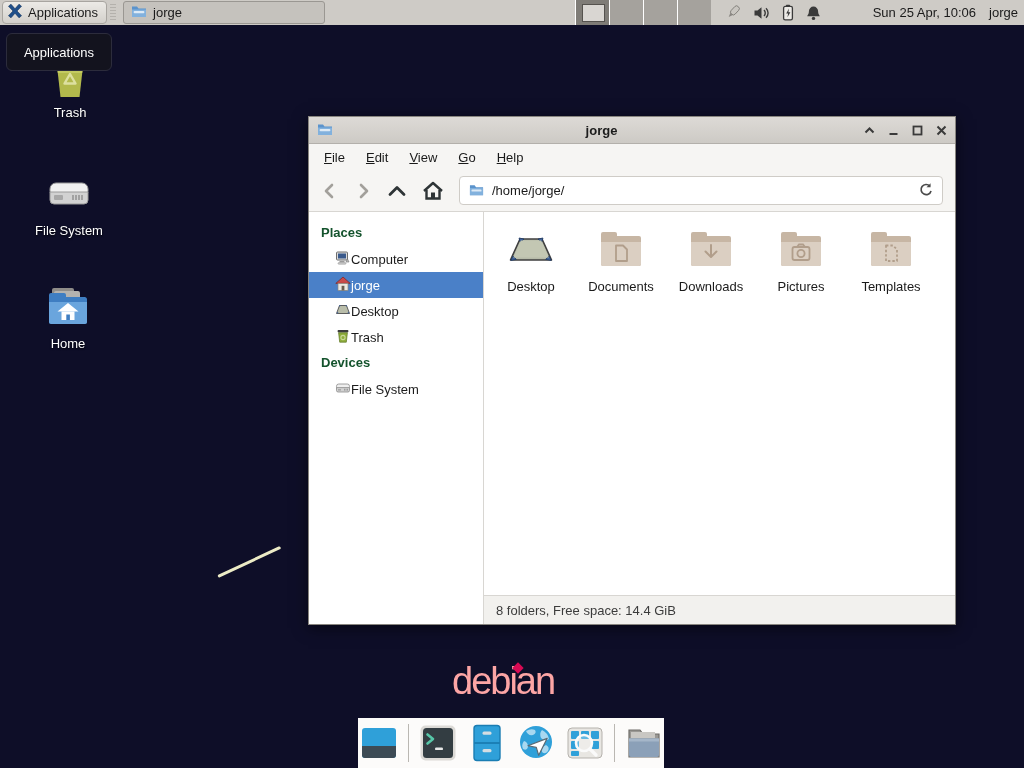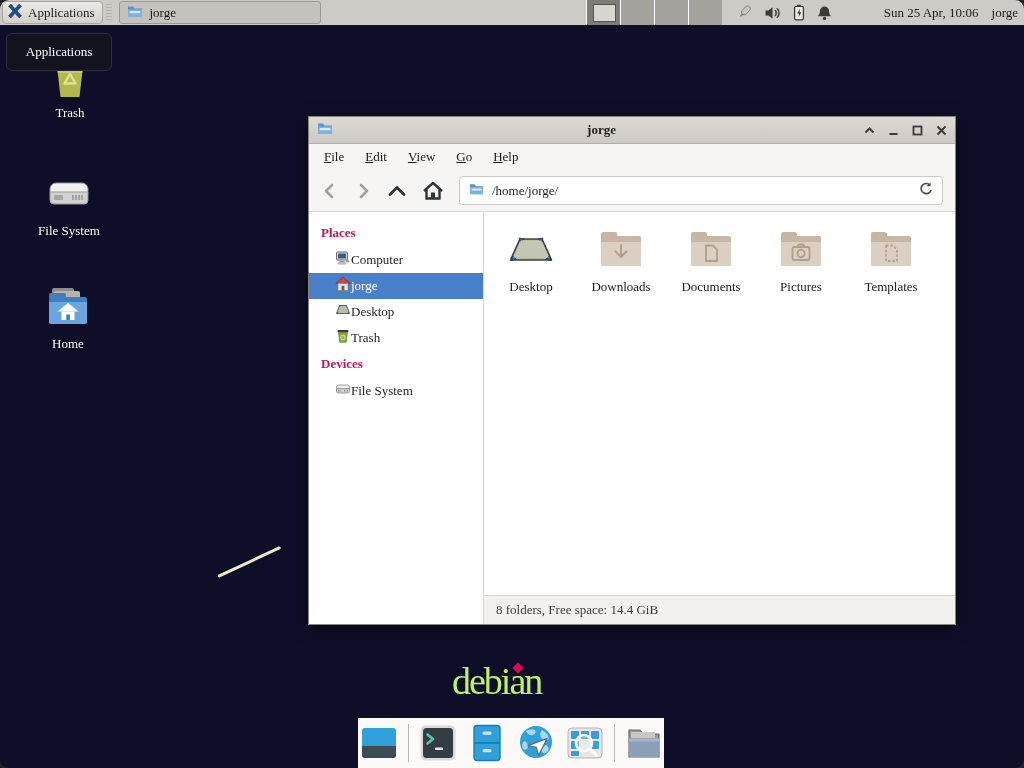--- a/index.html
+++ b/index.html
@@ -1,17 +1,17 @@
 <!DOCTYPE html>
 <html><head>
 <meta charset="utf-8">
 <style>
   html,body{margin:0;padding:0;background:#222;}
   .stage{position:relative;width:1024px;height:768px;overflow:hidden;background:#0e0e28;
-         font-family:Liberation Serif, serif;font-size:13px;color:#1a1a1a;border-radius:9px;}
+         font-family:Liberation Sans, sans-serif;font-size:13px;color:#1a1a1a;}
 
   
   .panel{position:absolute;top:0;left:0;width:1024px;height:25px;background:#cecbc6;
          display:flex;align-items:center;box-sizing:border-box;}
   .apps-btn{display:flex;align-items:center;gap:5px;margin-left:2px;height:21px;
             padding:0 8px 0 4px;background:linear-gradient(#eceae6,#d3d0cb);
             border:1px solid #a8a5a0;border-radius:4px;}
   .drag-handle{width:6px;height:17px;margin-left:3px;
                background:repeating-linear-gradient(#b4b1ac 0 1px,transparent 1px 3px);}
   .task-btn{display:flex;align-items:center;gap:6px;margin-left:7px;width:186px;height:21px;
@@ -34,21 +34,21 @@
 
   
   .dicon{position:absolute;width:96px;text-align:center;color:#fff;z-index:10;
          text-shadow:0 1px 2px rgba(0,0,0,.9);}
   .dicon .img{width:48px;height:48px;margin:0 auto 5px;}
   .swoosh{position:absolute;left:218px;top:575px;width:69px;height:3px;background:#ecebc6;
           border-radius:2px;transform:rotate(-25deg);transform-origin:left center;}
 
   
   .debian{position:absolute;left:452px;top:662px;font-size:38px;letter-spacing:-2px;
-          color:#bef264;line-height:1;}
+          color:#fca5a5;line-height:1;}
   .debian .diamond{position:absolute;left:62px;top:2px;width:8px;height:8px;
                    background:#d70a53;transform:rotate(45deg);}
 
   
   .window{position:absolute;left:308px;top:116px;width:648px;height:509px;background:#f6f5f3;
           border:1px solid #88857f;box-shadow:0 3px 14px rgba(0,0,0,.55);
           display:flex;flex-direction:column;box-sizing:border-box;z-index:20;}
   .titlebar{height:26px;flex:0 0 26px;background:linear-gradient(#dddad6,#cdcac5);
             border-bottom:1px solid #b3b0ab;display:flex;align-items:center;padding:0 8px;}
   .title{flex:1;text-align:center;font-weight:bold;color:#1c1c1c;}
@@ -59,21 +59,21 @@
   .menubar u{text-decoration:underline;}
   .toolbar{height:41px;flex:0 0 41px;display:flex;align-items:center;gap:15px;padding:0 12px;
            background:#f6f5f3;border-bottom:1px solid #d8d6d2;}
   .toolbar .navi{display:flex;align-items:center;}
   .pathbar{flex:1;display:flex;align-items:center;gap:8px;height:29px;background:#fff;
            border:1px solid #cfccc7;border-radius:4px;padding:0 9px;box-sizing:border-box;}
   .pathbar .refresh{margin-left:auto;}
   .content{flex:1;display:flex;min-height:0;}
   .sidebar{width:175px;flex:0 0 175px;background:#fff;border-right:1px solid #d8d6d2;
            padding-top:8px;box-sizing:border-box;}
-  .side-header{font-weight:bold;padding:5px 12px 6px;color:#be185d;}
+  .side-header{font-weight:bold;padding:5px 12px 6px;color:#14532d;}
   .side-item{display:flex;align-items:center;height:26px;padding-left:26px;color:#1c1c1c;}
   .side-item.selected{background:#4a80c8;color:#fff;}
   .rightpane{flex:1;display:flex;flex-direction:column;background:#fff;min-width:0;}
   .filegrid{flex:1;display:flex;flex-wrap:wrap;align-content:flex-start;padding:14px 0 0 2px;}
   .ficon{width:90px;height:95px;display:flex;flex-direction:column;align-items:center;}
   .ficon .img{width:48px;height:48px;margin-bottom:5px;}
   .statusbar{height:28px;flex:0 0 28px;background:#f2f1ee;border-top:1px solid #d8d6d2;
              display:flex;align-items:center;padding:0 12px;color:#3c3c3c;}
 
   
@@ -374,36 +374,36 @@
             </div>
             <div>Desktop</div>
           </div>
 
           <div class="ficon">
             <div class="img">
               <svg width="48" height="48" viewBox="0 0 48 48">
                   <rect x="4" y="6" width="16" height="10" rx="2" fill="#c7b6a4"></rect>
                   <rect x="4" y="10" width="40" height="30" rx="2" fill="#c7b6a4"></rect>
                   <path d="M4 16 h40 v22 a2 2 0 0 1 -2 2 H6 a2 2 0 0 1 -2 -2 Z" fill="#dbcfc2"></path>
-                  <path d="M24 19 v11 M18.5 25.5 l5.5 5.5 5.5 -5.5" fill="none" stroke="#b19e8b" stroke-width="2" stroke-linecap="round" stroke-linejoin="round"></path>
+                  <path d="M19 19.5 h7 l4 4 v11.5 h-11 z" fill="none" stroke="#b19e8b" stroke-width="1.8" stroke-linejoin="round"></path>
                 </svg>
             </div>
-            <div>Downloads</div>
+            <div>Documents</div>
           </div>
 
           <div class="ficon">
             <div class="img">
               <svg width="48" height="48" viewBox="0 0 48 48">
                   <rect x="4" y="6" width="16" height="10" rx="2" fill="#c7b6a4"></rect>
                   <rect x="4" y="10" width="40" height="30" rx="2" fill="#c7b6a4"></rect>
                   <path d="M4 16 h40 v22 a2 2 0 0 1 -2 2 H6 a2 2 0 0 1 -2 -2 Z" fill="#dbcfc2"></path>
-                  <path d="M19 19.5 h7 l4 4 v11.5 h-11 z" fill="none" stroke="#b19e8b" stroke-width="1.8" stroke-linejoin="round"></path>
+                  <path d="M24 19 v11 M18.5 25.5 l5.5 5.5 5.5 -5.5" fill="none" stroke="#b19e8b" stroke-width="2" stroke-linecap="round" stroke-linejoin="round"></path>
                 </svg>
             </div>
-            <div>Documents</div>
+            <div>Downloads</div>
           </div>
 
 
           <div class="ficon">
             <div class="img">
               <svg width="48" height="48" viewBox="0 0 48 48">
                   <rect x="4" y="6" width="16" height="10" rx="2" fill="#c7b6a4"></rect>
                   <rect x="4" y="10" width="40" height="30" rx="2" fill="#c7b6a4"></rect>
                   <path d="M4 16 h40 v22 a2 2 0 0 1 -2 2 H6 a2 2 0 0 1 -2 -2 Z" fill="#dbcfc2"></path>
                   <path d="M20 21 l2 -2.5 h4 l2 2.5" fill="none" stroke="#b19e8b" stroke-width="1.8"></path>

